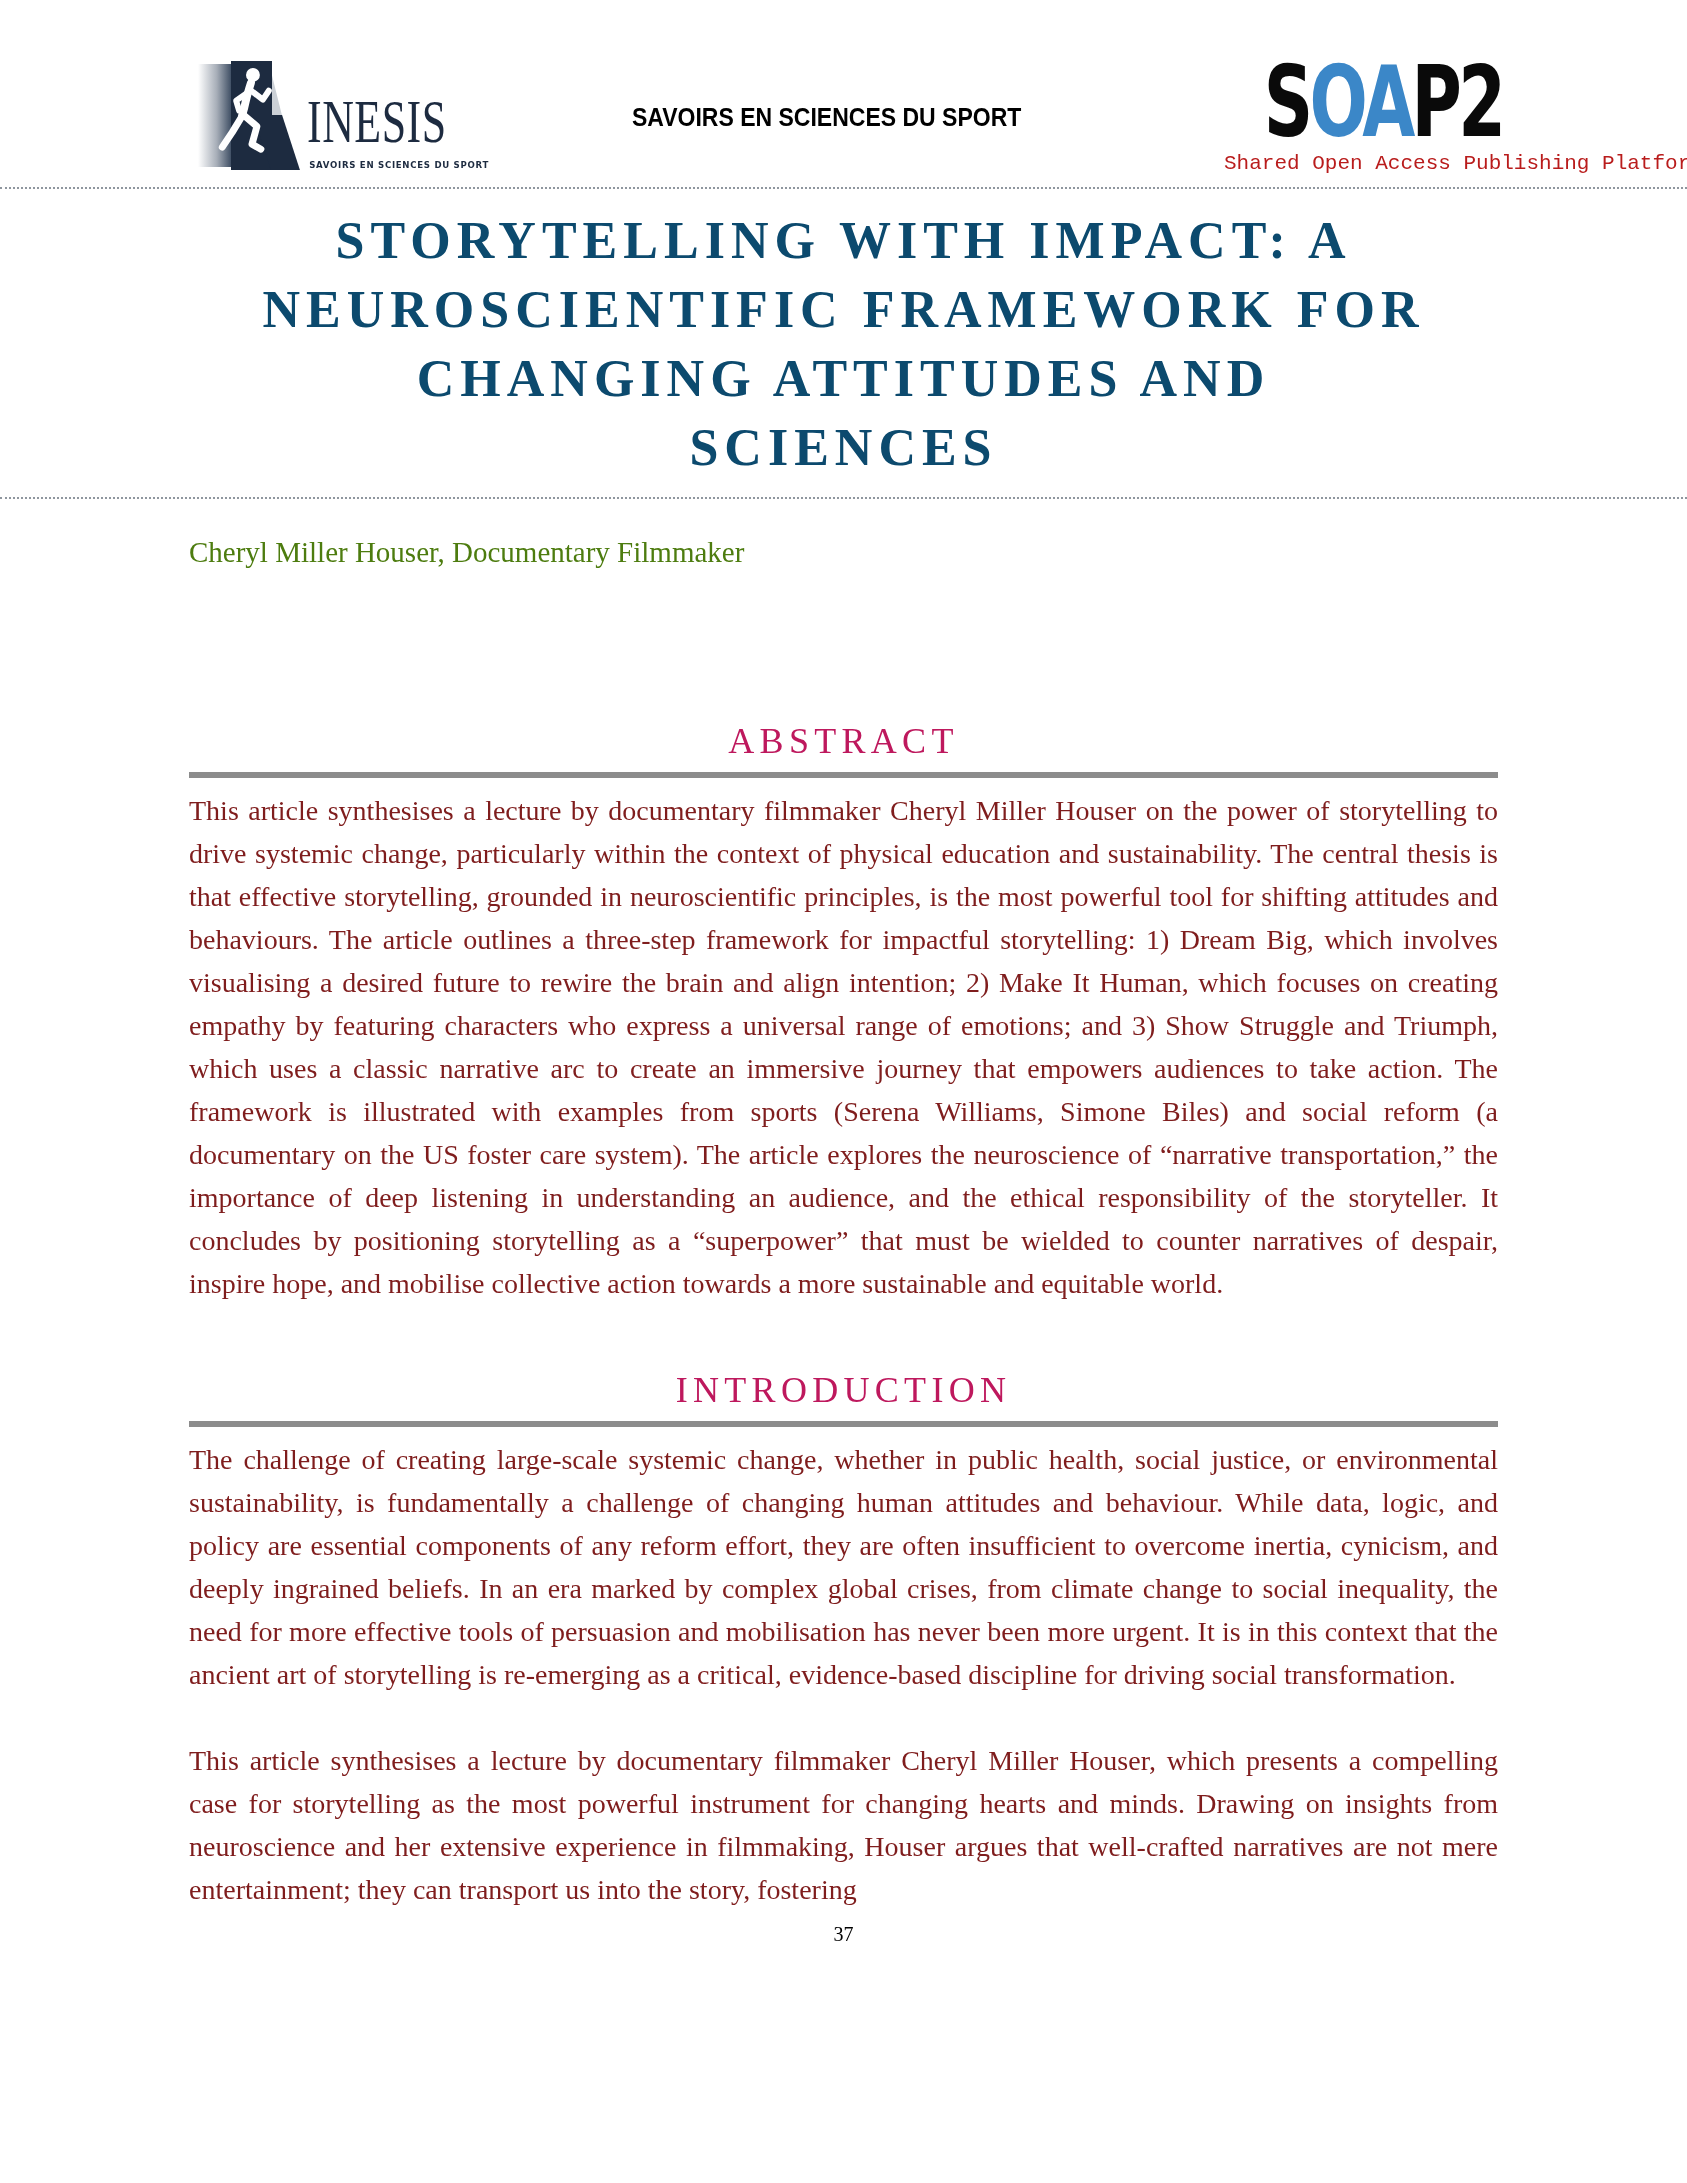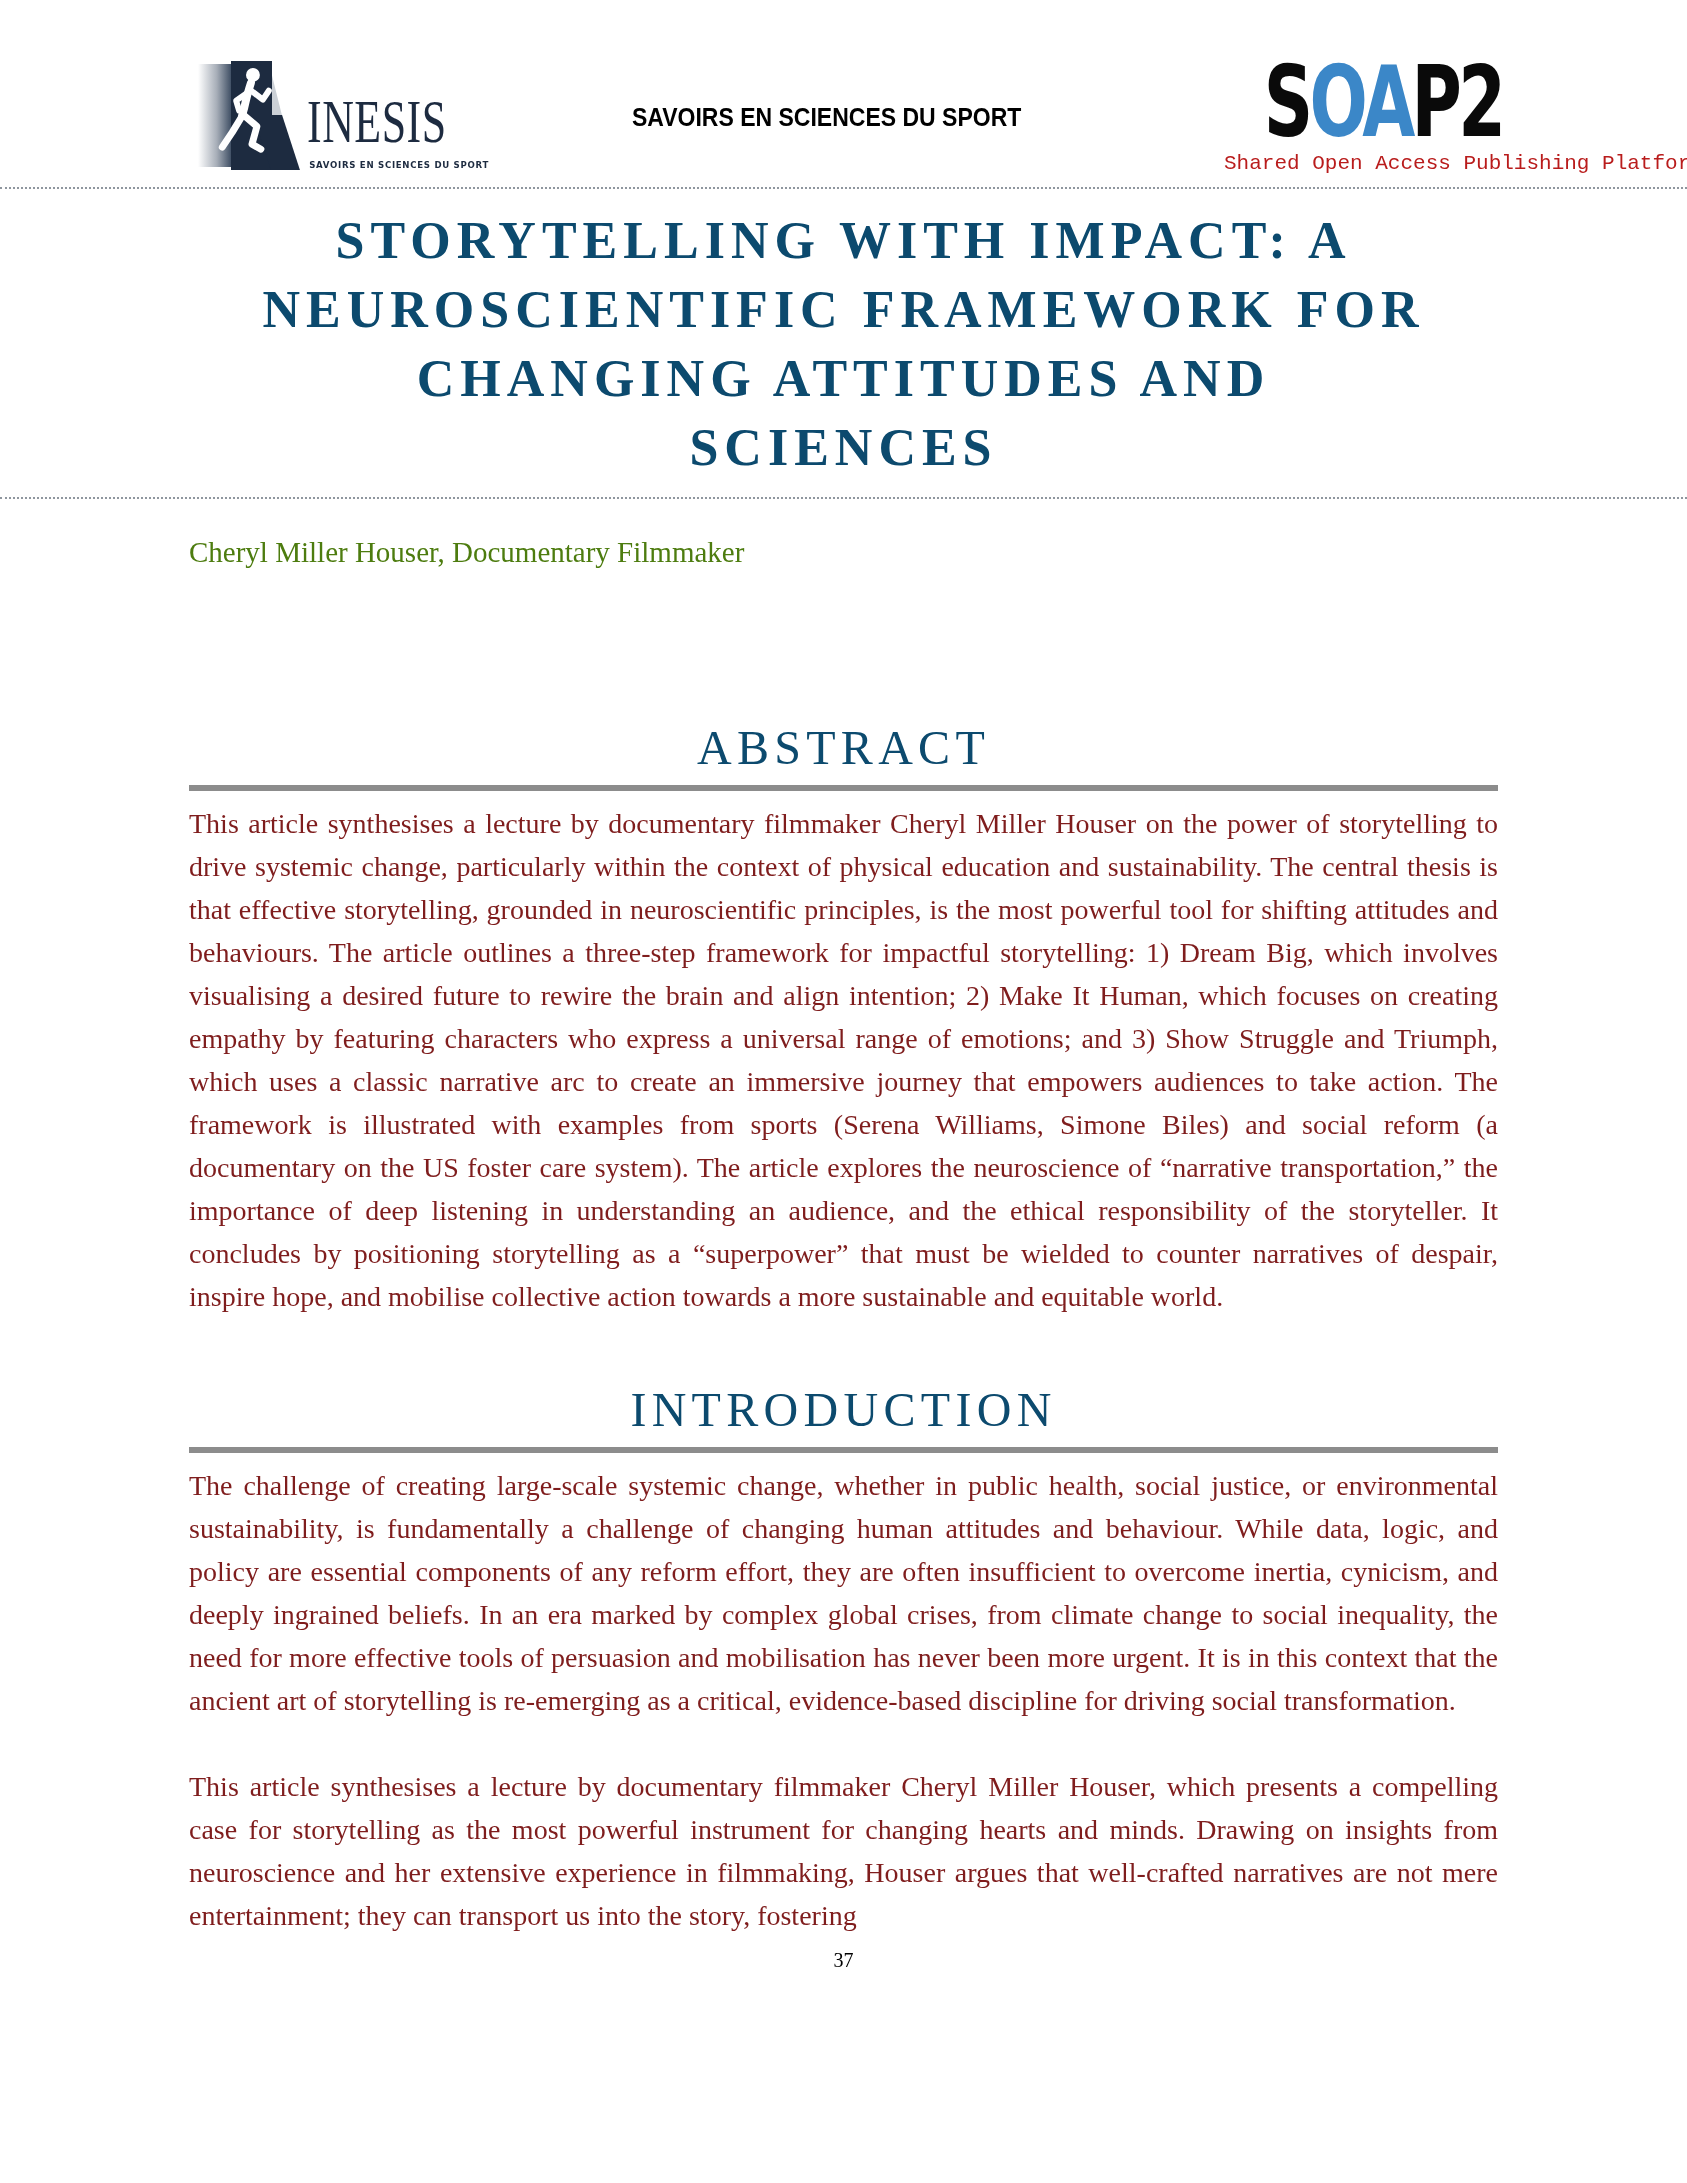--- a/index.html
+++ b/index.html
@@ -60,21 +60,21 @@
     color: #0c4a6e; font-weight: bold; font-size: 52px; line-height: 69px;
     letter-spacing: 6px;
   }
   .title-bottom-rule { margin-top: 14.6px; }
 
   
   .content { padding: 0 189px; }
   .author-line { margin-top: 37px; font-size: 29px; color: #4d7c0f; }
 
   .section-heading {
-    text-align: center; color: #0c4a6e; font-size: 48px; letter-spacing: 5.3px;
+    text-align: center; color: #be185d; font-size: 36px; letter-spacing: 5.3px;
   }
   .abstract-heading { margin-top: 151px; margin-bottom: 10.6px; }
   .introduction-heading { margin-top: 64px; margin-bottom: 10.6px; }
 
   .body-text {
     font-size: 28px; line-height: 43px; text-align: justify; color: #7f1d1d;
     margin-top: 10.6px;
   }
   .para-gap { margin-top: 43px; }
 

